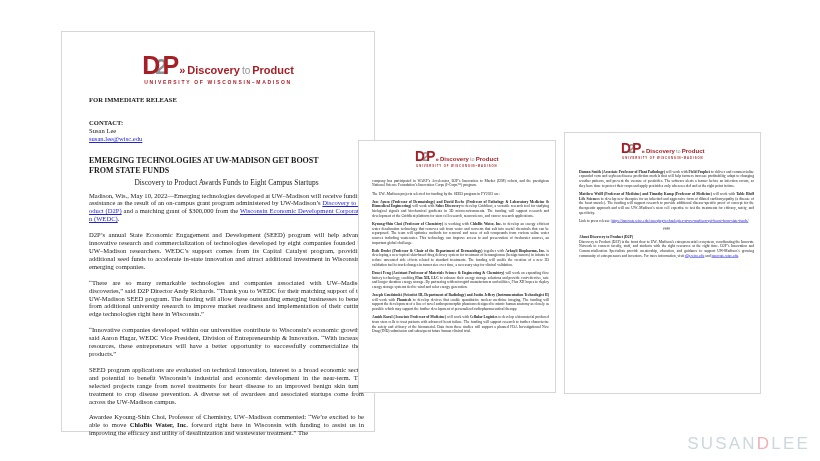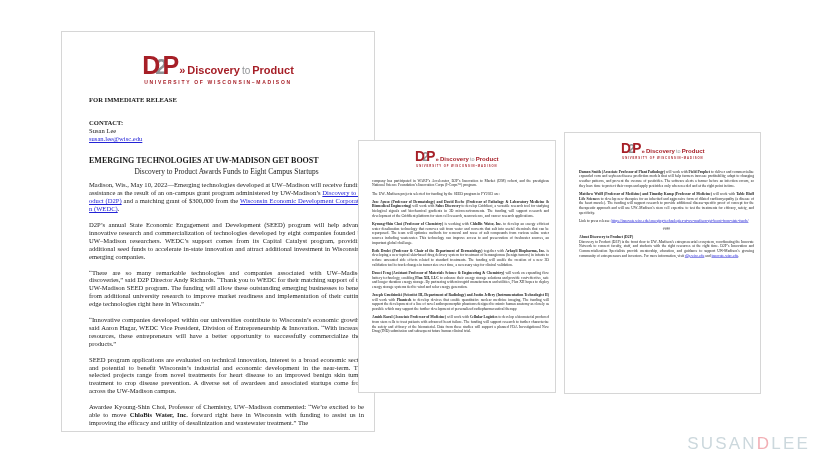--- a/index.html
+++ b/index.html
@@ -74,20 +74,21 @@
       </div>
     <div class="p1-body">
       <div class="release">FOR IMMEDIATE RELEASE</div>
       <div class="contact">
         <div class="b">CONTACT:</div>
         <div>Susan Lee</div>
         <div><span class="lnk">susan.lee@wisc.edu</span></div>
       </div>
       <div class="title">
         <div>EMERGING TECHNOLOGIES AT UW-MADISON GET BOOST</div>
+        <div>FROM STATE FUNDS</div>
       </div>
       <div class="subtitle">Discovery to Product Awards Funds to Eight Campus Startups</div>
       <div>
           <p class="para"><span>Madison, Wis., May 10, 2022—Emerging technologies developed at UW–Madison will receive funding assistance as the result of an on-campus grant program administered by UW-Madison’s </span><span class="lnk">Discovery to Product (D2P)</span><span> and a matching grant of $300,000 from the </span><span class="lnk">Wisconsin Economic Development Corporation (WEDC)</span><span>.</span></p>
           <p class="para"><span>D2P’s annual State Economic Engagement and Development (SEED) program will help advance innovative research and commercialization of technologies developed by eight companies founded by UW–Madison researchers. WEDC’s support comes from its Capital Catalyst program, providing additional seed funds to accelerate in-state innovation and attract additional investment in Wisconsin’s emerging companies.</span></p>
           <p class="para"><span>“There are so many remarkable technologies and companies associated with UW–Madison discoveries,” said D2P Director Andy Richards. “Thank you to WEDC for their matching support of the UW-Madison SEED program. The funding will allow these outstanding emerging businesses to benefit from additional university research to improve market readiness and implementation of their cutting-edge technologies right here in Wisconsin.”</span></p>
           <p class="para"><span>“Innovative companies developed within our universities contribute to Wisconsin’s economic growth,” said Aaron Hagar, WEDC Vice President, Division of Entrepreneurship &amp; Innovation. “With increased resources, these entrepreneurs will have a better opportunity to successfully commercialize their products.”</span></p>
           <p class="para"><span>SEED program applications are evaluated on technical innovation, interest to a broad economic sector and potential to benefit Wisconsin’s industrial and economic development in the near-term. The selected projects range from novel treatments for heart disease to an improved benign skin tumor treatment to crop disease prevention. A diverse set of awardees and associated startups come from across the UW-Madison campus.</span></p>
           <p class="para"><span>Awardee Kyoung-Shin Choi, Professor of Chemistry, UW–Madison commented: “We’re excited to be able to move </span><span class="b">ChloBis Water, Inc.</span><span> forward right here in Wisconsin with funding to assist us in improving the efficacy and utility of desalinization and wastewater treatment.” The</span></p>
         </div>

